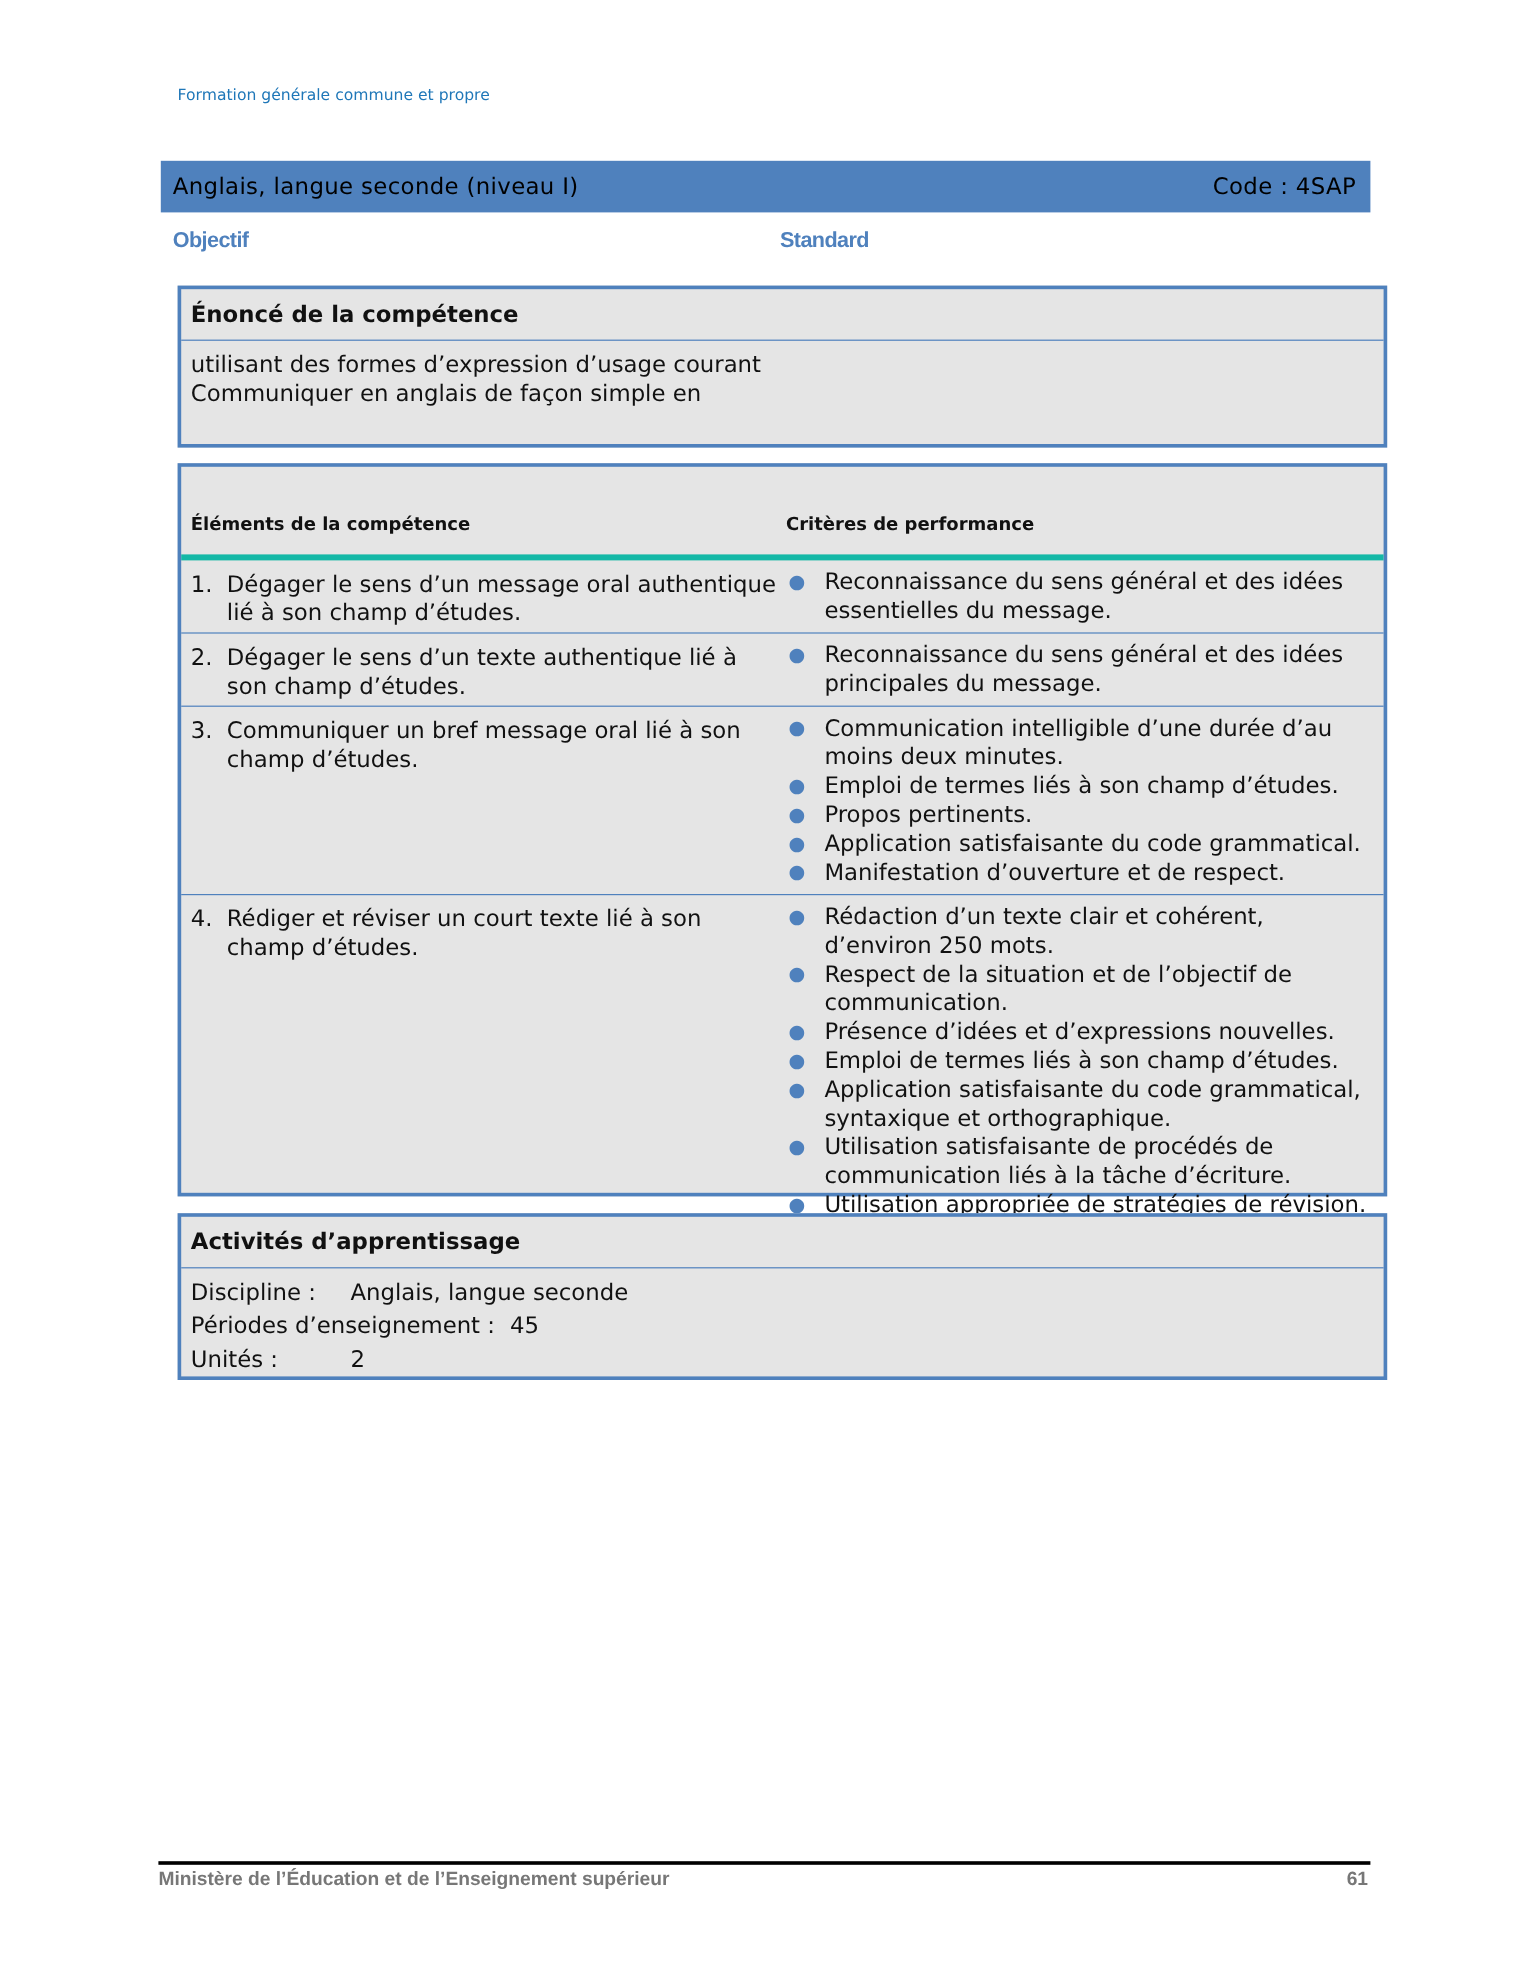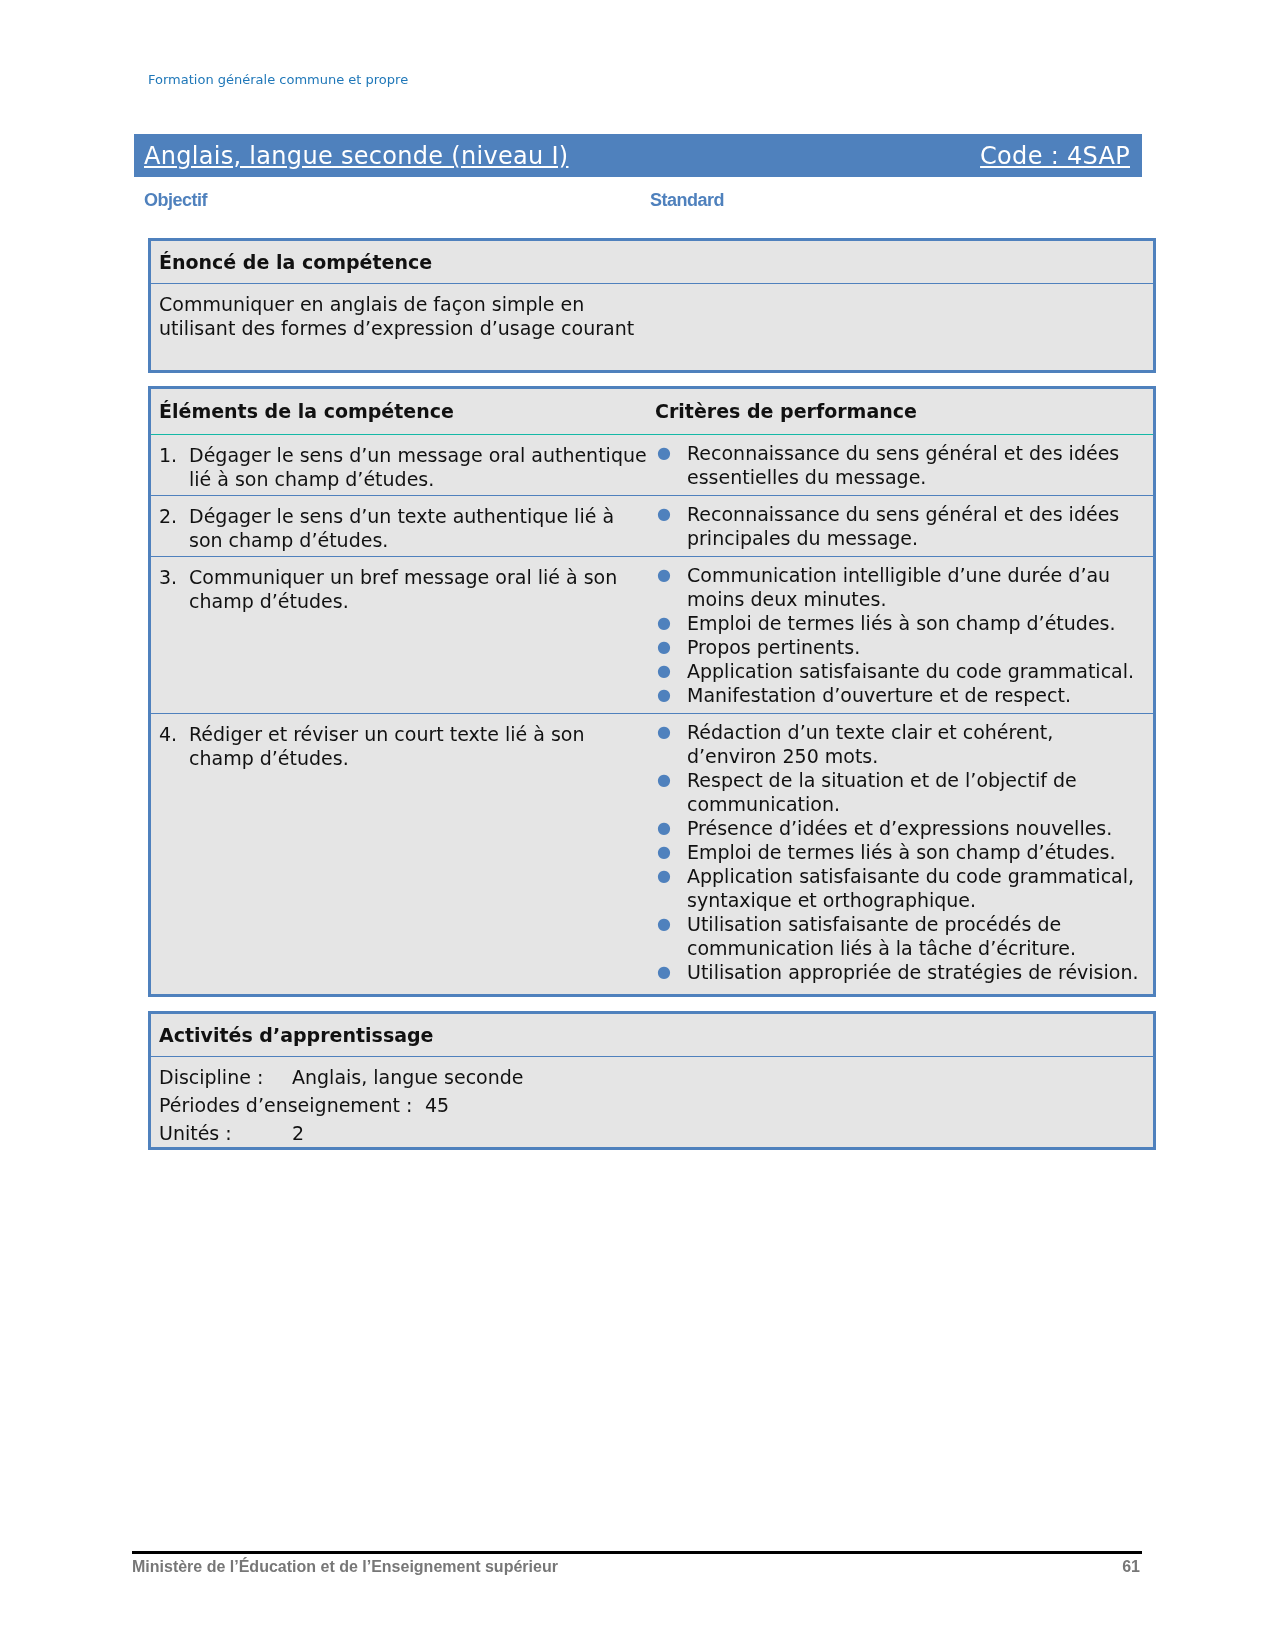--- a/index.html
+++ b/index.html
@@ -1,31 +1,31 @@
 <!DOCTYPE html>
 <html><head>
 <meta charset="utf-8">
 <style>
   html, body { margin: 0; padding: 0; background: #ffffff; }
   body { width: 1275px; height: 1650px; position: relative; overflow: hidden;
          font-family: "DejaVu Sans", sans-serif; color: #111; }
   .running-head { position: absolute; left: 148px; top: 72px; font-size: 13px; color: #1f77b8; }
   .title-bar { position: absolute; left: 134px; top: 134px; width: 1008px; height: 43px;
-               background: #4f81bd; color: #ffffff; display: flex; align-items: center;
-               justify-content: space-between; padding: 0 12px 0 10px; box-sizing: border-box; font-size: 24px; letter-spacing: 0.3px; text-decoration: underline; }
+               background: #4f81bd; color: #000000; display: flex; align-items: center;
+               justify-content: space-between; padding: 0 12px 0 10px; box-sizing: border-box; font-size: 19px; letter-spacing: 0.3px; }
   .section-labels { position: absolute; left: 144px; top: 190px; width: 1000px; height: 40px; }
   .section-labels .lbl { position: absolute; top: 0; font-family: "Liberation Sans", sans-serif;
                font-weight: bold; font-size: 18px; color: #4f81bd; letter-spacing: -0.5px; }
   .box { position: absolute; left: 148px; width: 1008px; border: 3px solid #4f81bd; box-sizing: border-box; background: #e5e5e5; }
   .box .hdr { font-weight: bold; font-size: 19px; padding: 10px 0 0 8px; height: 43px; box-sizing: border-box;
               border-bottom: 1px solid #4f81bd; }
   .enonce { top: 238px; height: 135px; }
   .enonce .body { font-family: "DejaVu Sans", sans-serif; font-size: 19px; line-height: 24px; padding: 8px 0 0 8px; width: 480px; }
   .elements { top: 386px; height: 611px; }
-  .elements .hdrrow { display: flex; height: 45px; border-bottom: 1px solid #14b8a6; font-weight: bold; font-size: 19px; }
+  .elements .hdrrow { display: flex; height: 45px; border-bottom: 5px solid #14b8a6; font-weight: bold; font-size: 15px; margin-top: 28px; }
   .elements .hdrrow div { padding-top: 11px; box-sizing: border-box; }
   .col-left { width: 504px; padding-left: 8px; box-sizing: border-box; }
   .col-right { flex: 1; box-sizing: border-box; }
   .row { display: flex; border-bottom: 1px solid #4f81bd; box-sizing: border-box; }
   .row:last-child { border-bottom: none; }
   .row .col-left { display: flex; font-size: 19px; line-height: 24px; padding-top: 8px; }
   .row .col-left .num { width: 30px; flex-shrink: 0; }
   .row .col-right { padding-top: 6px; padding-bottom: 4px; }
   .crit { display: flex; font-size: 19px; line-height: 24px; }
   .crit .bullet { width: 30px; flex-shrink: 0; padding-left: 2px; color: #4f81bd; font-size: 16px; }
@@ -48,22 +48,22 @@
 </div>
 
 <div class="section-labels">
   <span class="lbl" style="left:0">Objectif</span>
   <span class="lbl" style="left:506px">Standard</span>
 </div>
 
 <div class="box enonce">
   <div class="hdr">Énoncé de la compétence</div>
   <div class="body">
+    <div>utilisant des formes d’expression d’usage courant</div>
     <div>Communiquer en anglais de façon simple en</div>
-    <div>utilisant des formes d’expression d’usage courant</div>
   </div>
 </div>
 
 <div class="box elements">
   <div class="hdrrow">
     <div class="col-left">Éléments de la compétence</div>
     <div class="col-right">Critères de performance</div>
   </div>
 
   <div class="row" style="height:61px">

